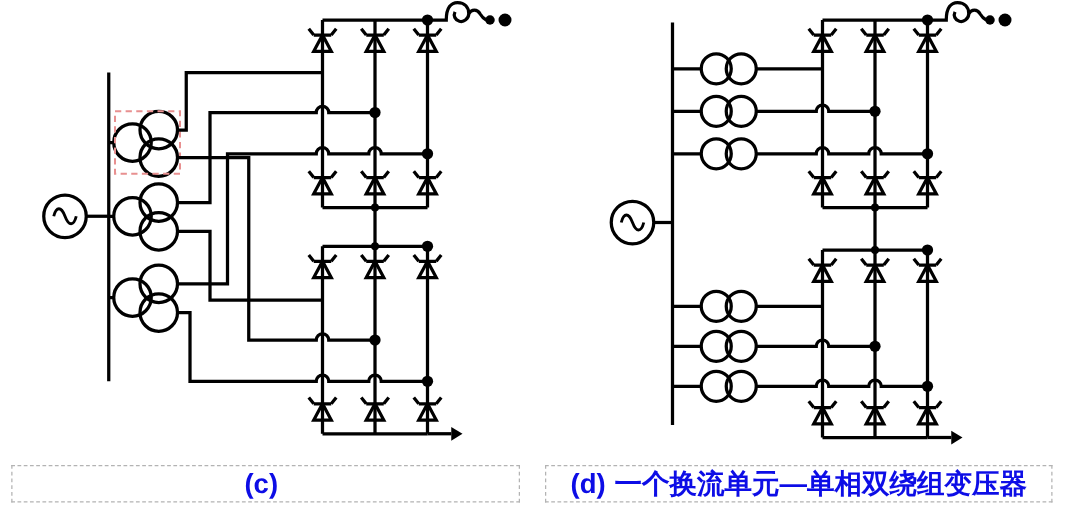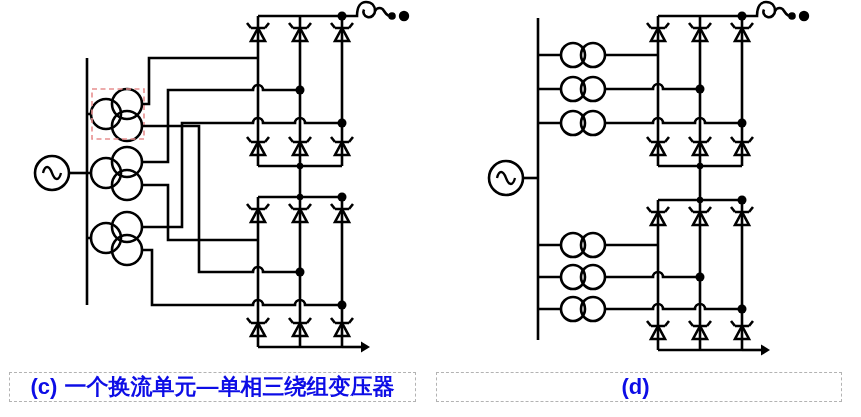--- a/index.html
+++ b/index.html
@@ -167,18 +167,18 @@
       <circle class="dot" cx="742" cy="309" r="4.5"></circle>
     </g>
 
     <use href="#dcterm" x="742" y="16"></use>
     <use href="#dcarrow" x="742" y="350"></use>
   </g>
 </svg>
 
   <div class="caption" style="left:9px;width:407px">
     <span class="lbl">(c)</span>
-    <span>一个换流单元—单相三绕组变压器</span>
   </div>
   <div class="caption" style="left:436px;width:406px">
     <span class="lbl">(d)</span>
+    <span>一个换流单元—单相双绕组变压器</span>
   </div>
 </div>
 
 </body></html>

